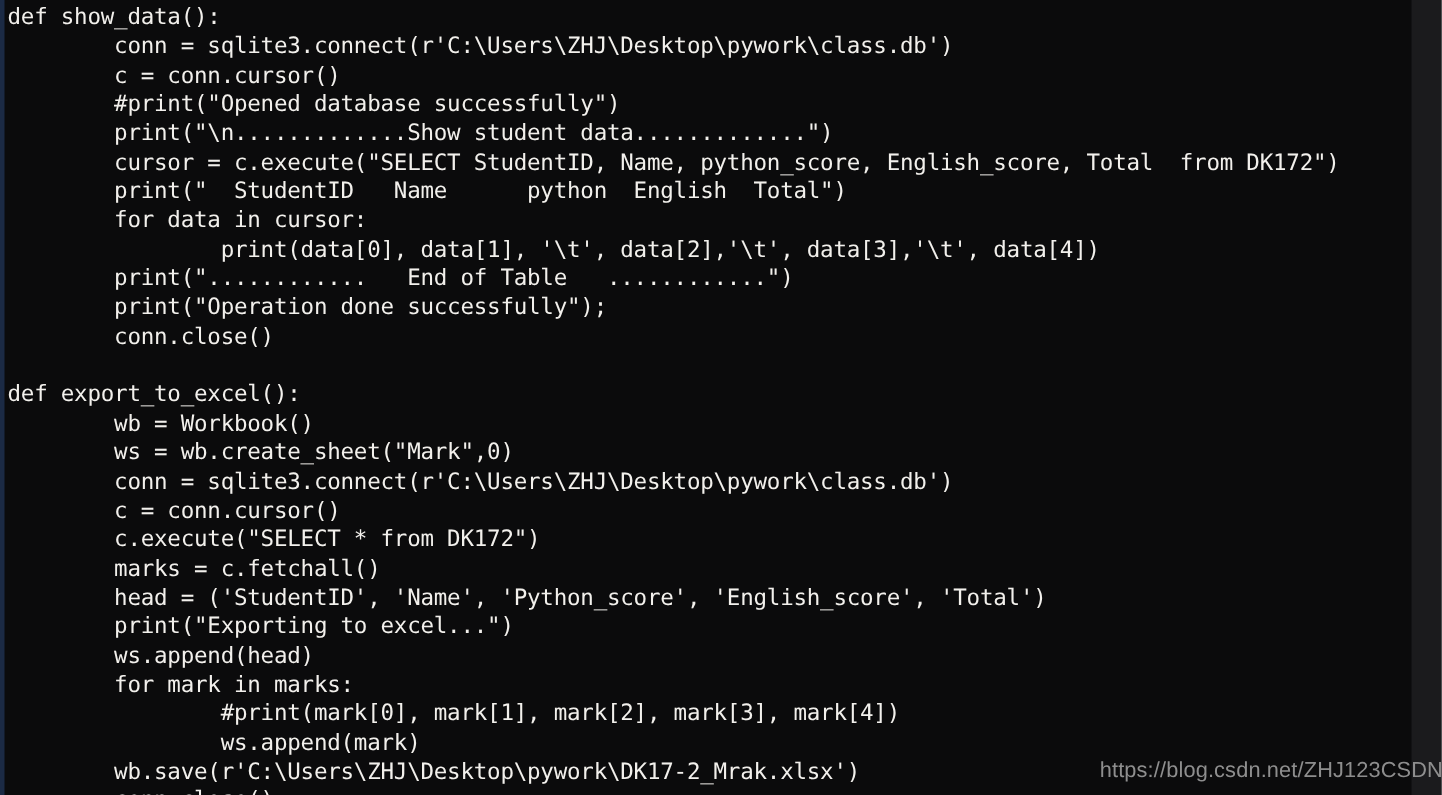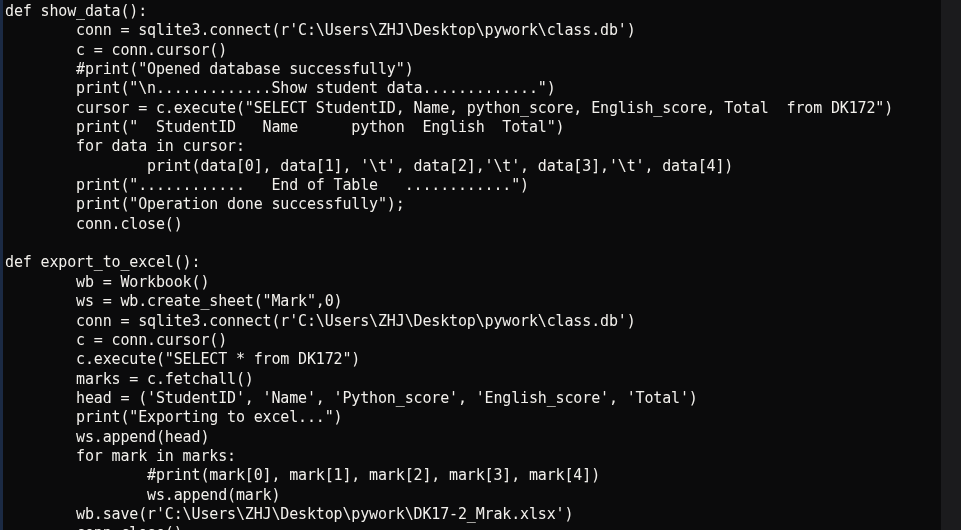--- a/index.html
+++ b/index.html
@@ -83,14 +83,15 @@
 
 <div id="screenshot">
 
   <div class="code-surface" style="background: rgb(11, 11, 12);">
     <pre class="code-block" style="color: rgb(242, 240, 236);"><span class="code-line">def show_data():</span><span class="code-line">        conn = sqlite3.connect(r'C:\Users\ZHJ\Desktop\pywork\class.db')</span><span class="code-line">        c = conn.cursor()</span><span class="code-line">        #print("Opened database successfully")</span><span class="code-line">        print("\n.............Show student data.............")</span><span class="code-line">        cursor = c.execute("SELECT StudentID, Name, python_score, English_score, Total  from DK172")</span><span class="code-line">        print("  StudentID   Name      python  English  Total")</span><span class="code-line">        for data in cursor:</span><span class="code-line">                print(data[0], data[1], '\t', data[2],'\t', data[3],'\t', data[4])</span><span class="code-line">        print("............   End of Table   ............")</span><span class="code-line">        print("Operation done successfully");</span><span class="code-line">        conn.close()</span><span class="code-line">&nbsp;</span><span class="code-line">def export_to_excel():</span><span class="code-line">        wb = Workbook()</span><span class="code-line">        ws = wb.create_sheet("Mark",0)</span><span class="code-line">        conn = sqlite3.connect(r'C:\Users\ZHJ\Desktop\pywork\class.db')</span><span class="code-line">        c = conn.cursor()</span><span class="code-line">        c.execute("SELECT * from DK172")</span><span class="code-line">        marks = c.fetchall()</span><span class="code-line">        head = ('StudentID', 'Name', 'Python_score', 'English_score', 'Total')</span><span class="code-line">        print("Exporting to excel...")</span><span class="code-line">        ws.append(head)</span><span class="code-line">        for mark in marks:</span><span class="code-line">                #print(mark[0], mark[1], mark[2], mark[3], mark[4])</span><span class="code-line">                ws.append(mark)</span><span class="code-line">        wb.save(r'C:\Users\ZHJ\Desktop\pywork\DK17-2_Mrak.xlsx')</span><span class="code-line">        conn.close()</span></pre>
   </div>
 
   <div class="left-rail" style="background: rgb(27, 42, 68);"></div>
   <div class="right-band" style="background: rgb(27, 27, 29);"></div>
 
+  <div class="watermark" style="color: rgb(154, 154, 154);">https://blog.csdn.net/ZHJ123CSDN</div>
 
 </div>
 
 </body></html>

